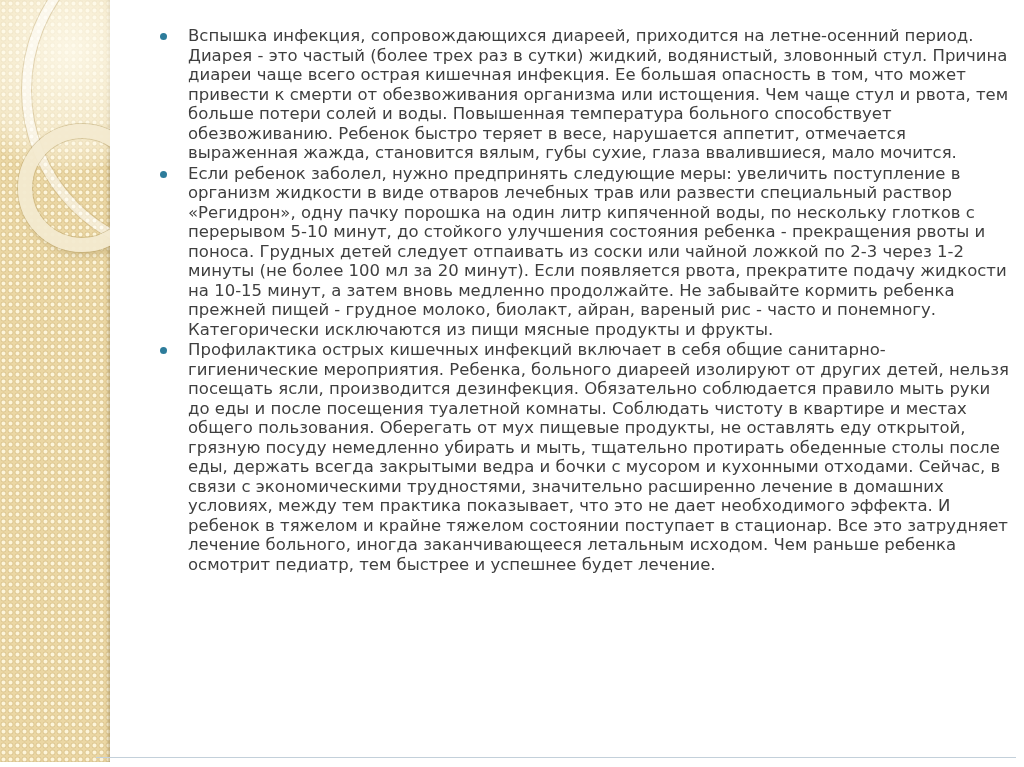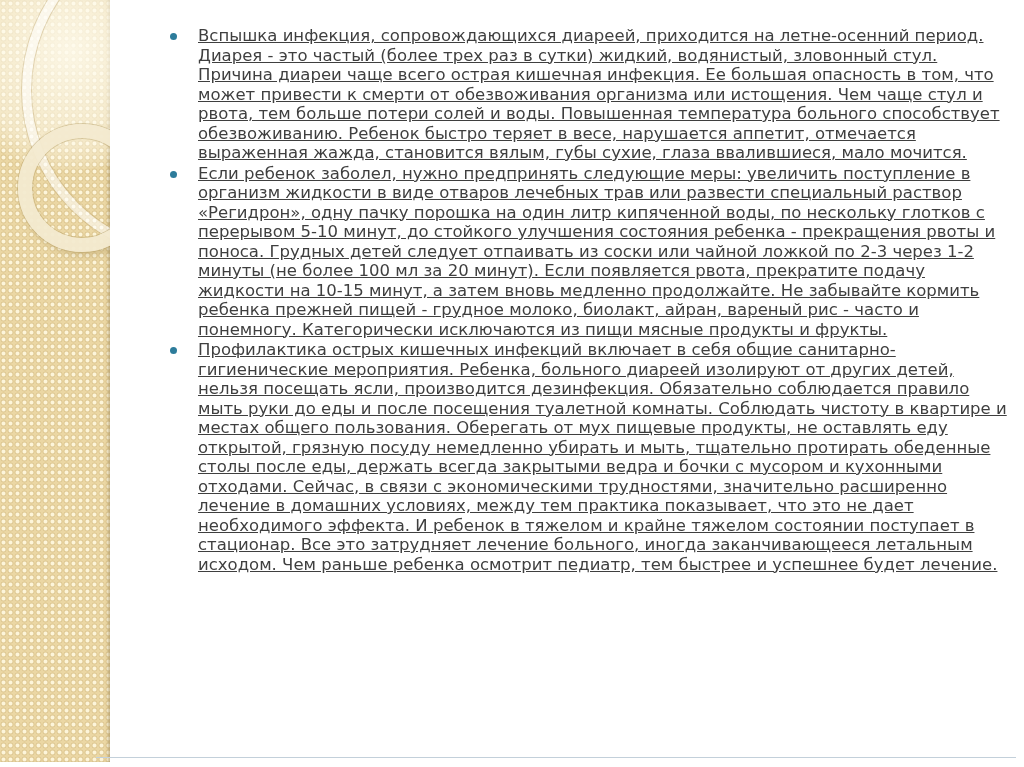--- a/index.html
+++ b/index.html
@@ -49,26 +49,25 @@
     border-radius:50%;
     border:14px solid rgba(243,234,208,0.95);
     box-shadow:
       0 0 0 1px rgba(176,152,96,0.4),
       inset 0 0 0 1px rgba(176,152,96,0.4),
       3px 4px 6px rgba(150,126,70,0.25);
   }
   
   .content{
     position:absolute;
-    left:170px;top:26px;
+    left:160px;top:26px;
     right:12px;
     color:var(--text-color,#3f3f3f);
     font-size:16.5px;
     line-height:19.5px;
-    text-decoration:underline;
   }
   .bullet-item{
     display:flex;
     align-items:flex-start;
     margin:0 0 1px 0;
   }
   .bullet-dot{
     flex:0 0 auto;
     width:7px;height:7px;
     border-radius:50%;

